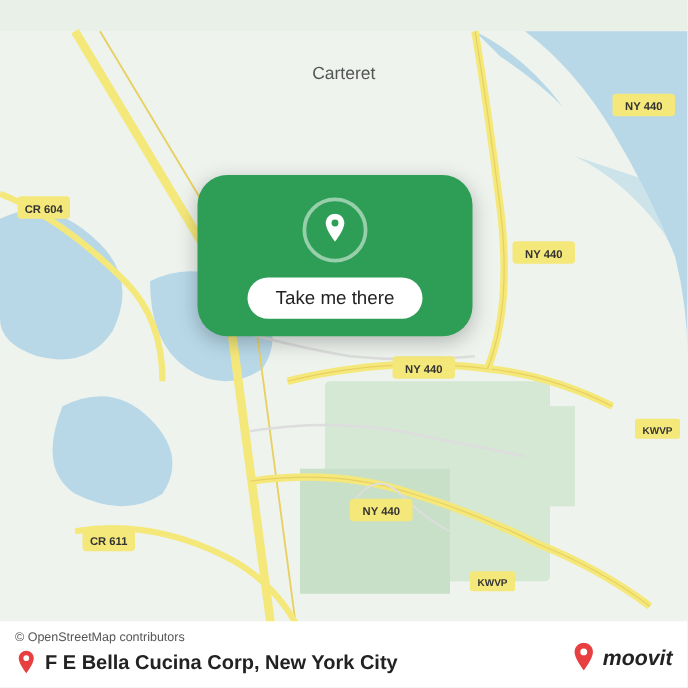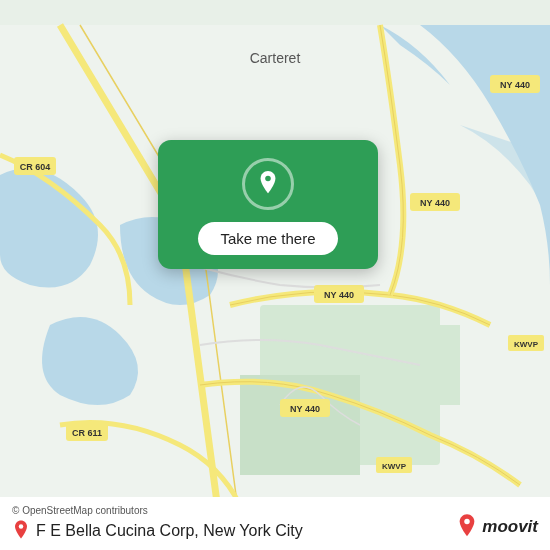--- a/index.html
+++ b/index.html
@@ -27,21 +27,21 @@
       width: 100%; height: 100%;
     }
 
     
     #popup-card {
       position: absolute;
       top: 140px;
       left: 158px;
       width: 220px;
       background: #2e9e56;
-      border-radius: 13px;
+      border-radius: 24px;
       display: flex;
       flex-direction: column;
       align-items: center;
       padding: 18px 20px 14px 20px;
       box-shadow: 0 4px 16px rgba(0,0,0,0.25);
       z-index: 10;
     }
 
     #location-icon-wrap {
       width: 52px;
@@ -85,21 +85,21 @@
     }
 
     #attribution {
       font-size: 10px;
       color: #555;
       margin-bottom: 4px;
     }
 
     #location-title {
       font-size: 16px;
-      font-weight: 400;
+      font-weight: 700;
       color: #222;
       display: flex;
       align-items: center;
       gap: 6px;
     }
 
     #moovit-logo {
       position: absolute;
       right: 12px;
       bottom: 10px;

